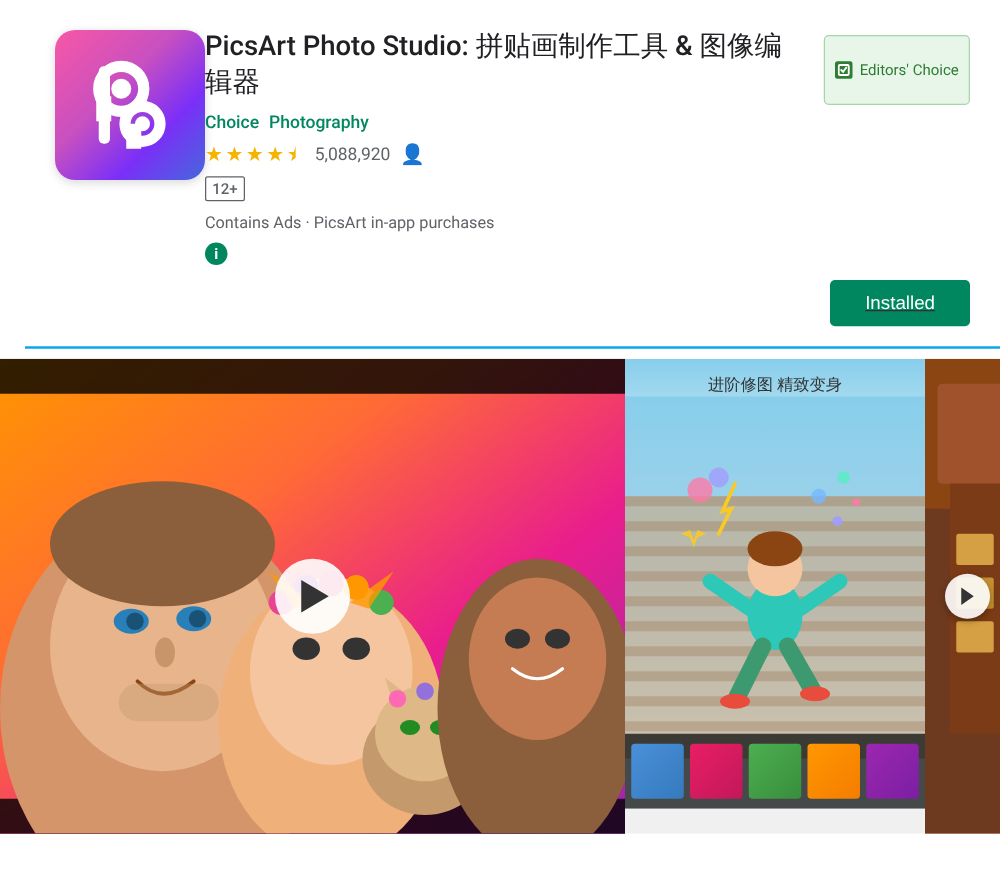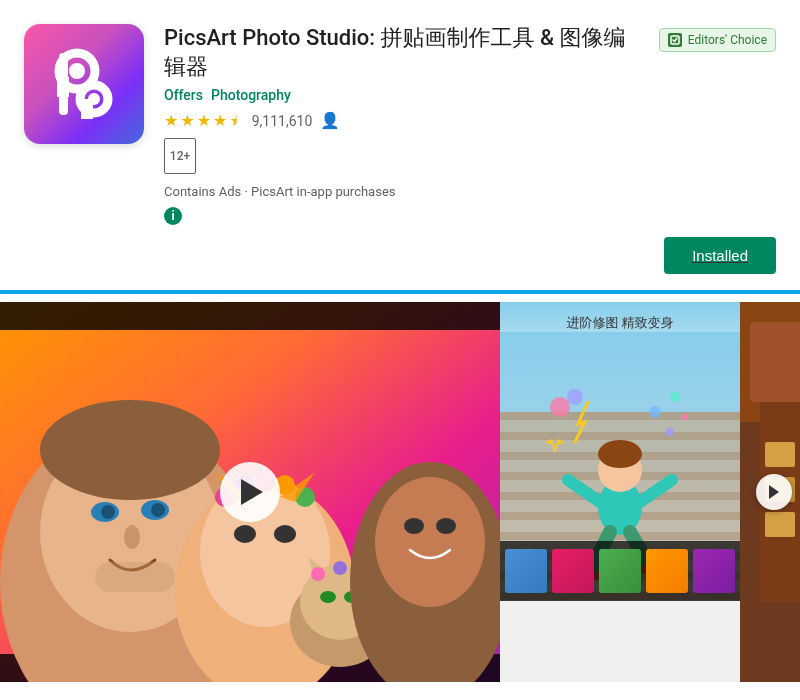--- a/index.html
+++ b/index.html
@@ -17,24 +17,24 @@
       width: 800px;
       height: 700px;
       background: #fff;
       position: relative;
     }
 
     
     .app-header {
       display: flex;
       padding: 24px 24px 16px 24px;
-      gap: 20px;
       align-items: flex-start;
-      border-bottom: 4px solid #0ea5e9;
+      border-bottom: 2px solid #0ea5e9;
       background: #fff;
+      margin-left: 20px;
     }
 
     
     .app-icon-wrapper {
       width: 120px;
       height: 120px;
       border-radius: 16px;
       flex-shrink: 0;
       overflow: hidden;
       box-shadow: 0 2px 8px rgba(0,0,0,0.15);
@@ -73,21 +73,21 @@
       flex: 1;
     }
 
     .editors-choice {
       display: flex;
       align-items: center;
       gap: 6px;
       background: #e8f5e9;
       border: 1px solid #a5d6a7;
       border-radius: 4px;
-      padding: 4px 8px;
+      padding: 20px 8px;
       font-size: 12px;
       color: #2e7d32;
       white-space: nowrap;
       flex-shrink: 0;
       margin-top: 4px;
     }
 
     .editors-choice-icon {
       width: 14px;
       height: 14px;
@@ -146,21 +146,21 @@
       align-items: center;
       justify-content: center;
       border: 1.5px solid #5f6368;
       border-radius: 2px;
       padding: 0px 0;
       font-size: 12px;
       color: #5f6368;
       font-weight: 500;
       margin-top: 4px;
       width: 32px;
-      height: 36px;
+      height: 20px;
     }
 
     .ads-info {
       font-size: 13px;
       color: #5f6368;
       margin-top: 6px;
     }
 
     .ads-info span {
       color: #5f6368;
@@ -429,33 +429,33 @@
             <svg width="10" height="10" viewBox="0 0 10 10">
               <rect x="1" y="1" width="8" height="8" rx="1" fill="none" stroke="white" stroke-width="1.5"></rect>
               <path d="M3 5l1.5 1.5L7 3" stroke="white" stroke-width="1.5" fill="none" stroke-linecap="round"></path>
             </svg>
           </div>
           <span>Editors' Choice</span>
         </div>
       </div>
 
       <div class="app-categories">
-        <a class="category-link">Offers</a>
+        <a class="category-link">Choice</a>
         <a class="category-link">Photography</a>
       </div>
 
       <div class="rating-row">
         <div class="stars">
           <span class="star">★</span>
           <span class="star">★</span>
           <span class="star">★</span>
           <span class="star">★</span>
           <span class="star" style="color:#f4b400; clip-path: inset(0 50% 0 0); position:relative;">★<span style="position:absolute;left:0;top:0;color:#ccc;clip-path:inset(0 0 0 50%);">★</span></span>
         </div>
-        <span class="rating-count">9,111,610</span>
+        <span class="rating-count">5,088,920</span>
         <span class="rating-person-icon">👤</span>
       </div>
 
       <div class="age-badge">12+</div>
 
       <div class="ads-info">
         <span>Contains Ads · PicsArt in-app purchases</span>
       </div>
 
       <div class="compatibility-row">
@@ -548,21 +548,21 @@
           <path d="M410 248 Q430 264 450 248" stroke="#fff" stroke-width="2.5" fill="none" stroke-linecap="round"></path>
         </svg>
 
         <div class="play-button">
           <div class="play-triangle"></div>
         </div>
       </div>
     </div>
 
     <div class="screenshot-item" style="width:240px;">
-      <div style="position:relative;width:240px;height:299px;overflow:hidden;">
+      <div style="position:relative;width:240px;height:360px;overflow:hidden;">
         <div class="screenshot2-bg"></div>
 
         <div class="screenshot2-label">
           <span>进阶修图 精致变身</span>
         </div>
 
         <svg style="position:absolute;top:30px;left:0;width:240px;height:290px;" viewBox="0 0 240 290" xmlns="http://www.w3.org/2000/svg">
           <defs>
             <linearGradient id="bgGrad2" x1="0%" y1="0%" x2="0%" y2="100%">
               <stop offset="0%" style="stop-color:#87ceeb"></stop>

